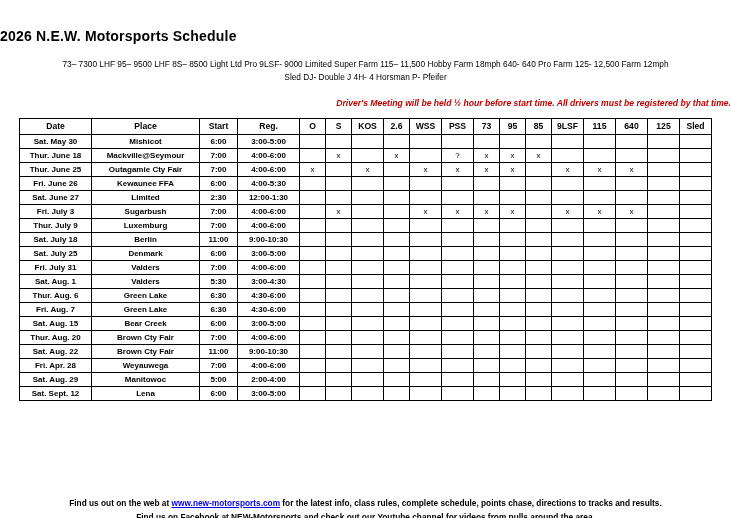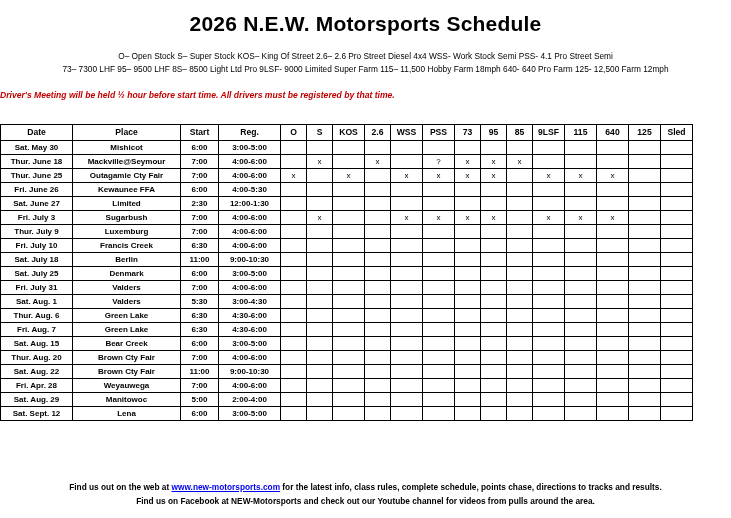--- a/index.html
+++ b/index.html
@@ -15,44 +15,44 @@
     overflow: hidden;
   }
   .page {
     position: relative;
     width: 731px;
     height: 518px;
     box-sizing: border-box;
     padding: 0;
   }
   .title {
-    text-align: center;
-    font-size: 21px;
+    font-size: 14px;
     font-weight: bold;
-    margin-top: 12px;
+    margin-top: 28px;
     letter-spacing: 0.2px;
   }
   .legend {
     text-align: center;
     font-size: 8.3px;
     line-height: 1.55;
     margin-top: 14px;
     padding: 0 42px;
   }
   .notice {
-    text-align: left;
+    text-align: right;
     color: #c00000;
     font-weight: bold;
     font-style: italic;
     font-size: 8.6px;
     margin-top: 14px;
   }
   .table-wrap {
-    margin-top: 24px;
+    margin-top: 10px;
     display: flex;
+    justify-content: center;
   }
   table.sched {
     border-collapse: collapse;
     font-size: 8px;
     table-layout: fixed;
   }
   table.sched th, table.sched td {
     border: 1px solid #000000;
     height: 13px;
     padding: 0 1px;
@@ -91,22 +91,22 @@
   }
 </style>
 </head>
 <body>
 
 <div class="page">
 
   <div class="title">2026 N.E.W. Motorsports Schedule</div>
 
   <div class="legend">
-    <div>O– Open Stock  S– Super Stock  KOS– King Of Street  2.6– 2.6 Pro Street Diesel 4x4  WSS- Work Stock Semi  PSS- 4.1 Pro Street Semi</div>
     <div>73– 7300 LHF  95– 9500 LHF  8S– 8500 Light Ltd Pro   9LSF- 9000 Limited Super Farm  115– 11,500 Hobby Farm 18mph  640- 640 Pro Farm  125- 12,500 Farm 12mph</div>
+    <div>Sled  DJ- Double J  4H- 4 Horsman  P- Pfeifer</div>
   </div>
 
   <div class="notice">Driver's Meeting will be held ½ hour before start time.  All drivers must be registered by that time.</div>
 
   <div class="table-wrap">
     <table class="sched">
       <colgroup>
         <col class="col-date">
           <col class="col-place">
           <col class="col-start">
@@ -283,40 +283,20 @@
             <td class="mark"></td>
             <td class="mark"></td>
             <td class="mark"></td>
             <td class="mark"></td>
             <td class="mark"></td>
             <td class="mark"></td>
             <td class="mark"></td>
             <td class="mark"></td>
           </tr>
           <tr>
-            <td class="date">Fri. July 10</td>
-            <td class="place">Francis Creek</td>
-            <td class="start">6:30</td>
-            <td class="reg">4:00-6:00</td>
-            <td class="mark"></td>
-            <td class="mark"></td>
-            <td class="mark"></td>
-            <td class="mark"></td>
-            <td class="mark"></td>
-            <td class="mark"></td>
-            <td class="mark"></td>
-            <td class="mark"></td>
-            <td class="mark"></td>
-            <td class="mark"></td>
-            <td class="mark"></td>
-            <td class="mark"></td>
-            <td class="mark"></td>
-            <td class="mark"></td>
-          </tr>
-          <tr>
             <td class="date">Sat. July 18</td>
             <td class="place">Berlin</td>
             <td class="start">11:00</td>
             <td class="reg">9:00-10:30</td>
             <td class="mark"></td>
             <td class="mark"></td>
             <td class="mark"></td>
             <td class="mark"></td>
             <td class="mark"></td>
             <td class="mark"></td>

